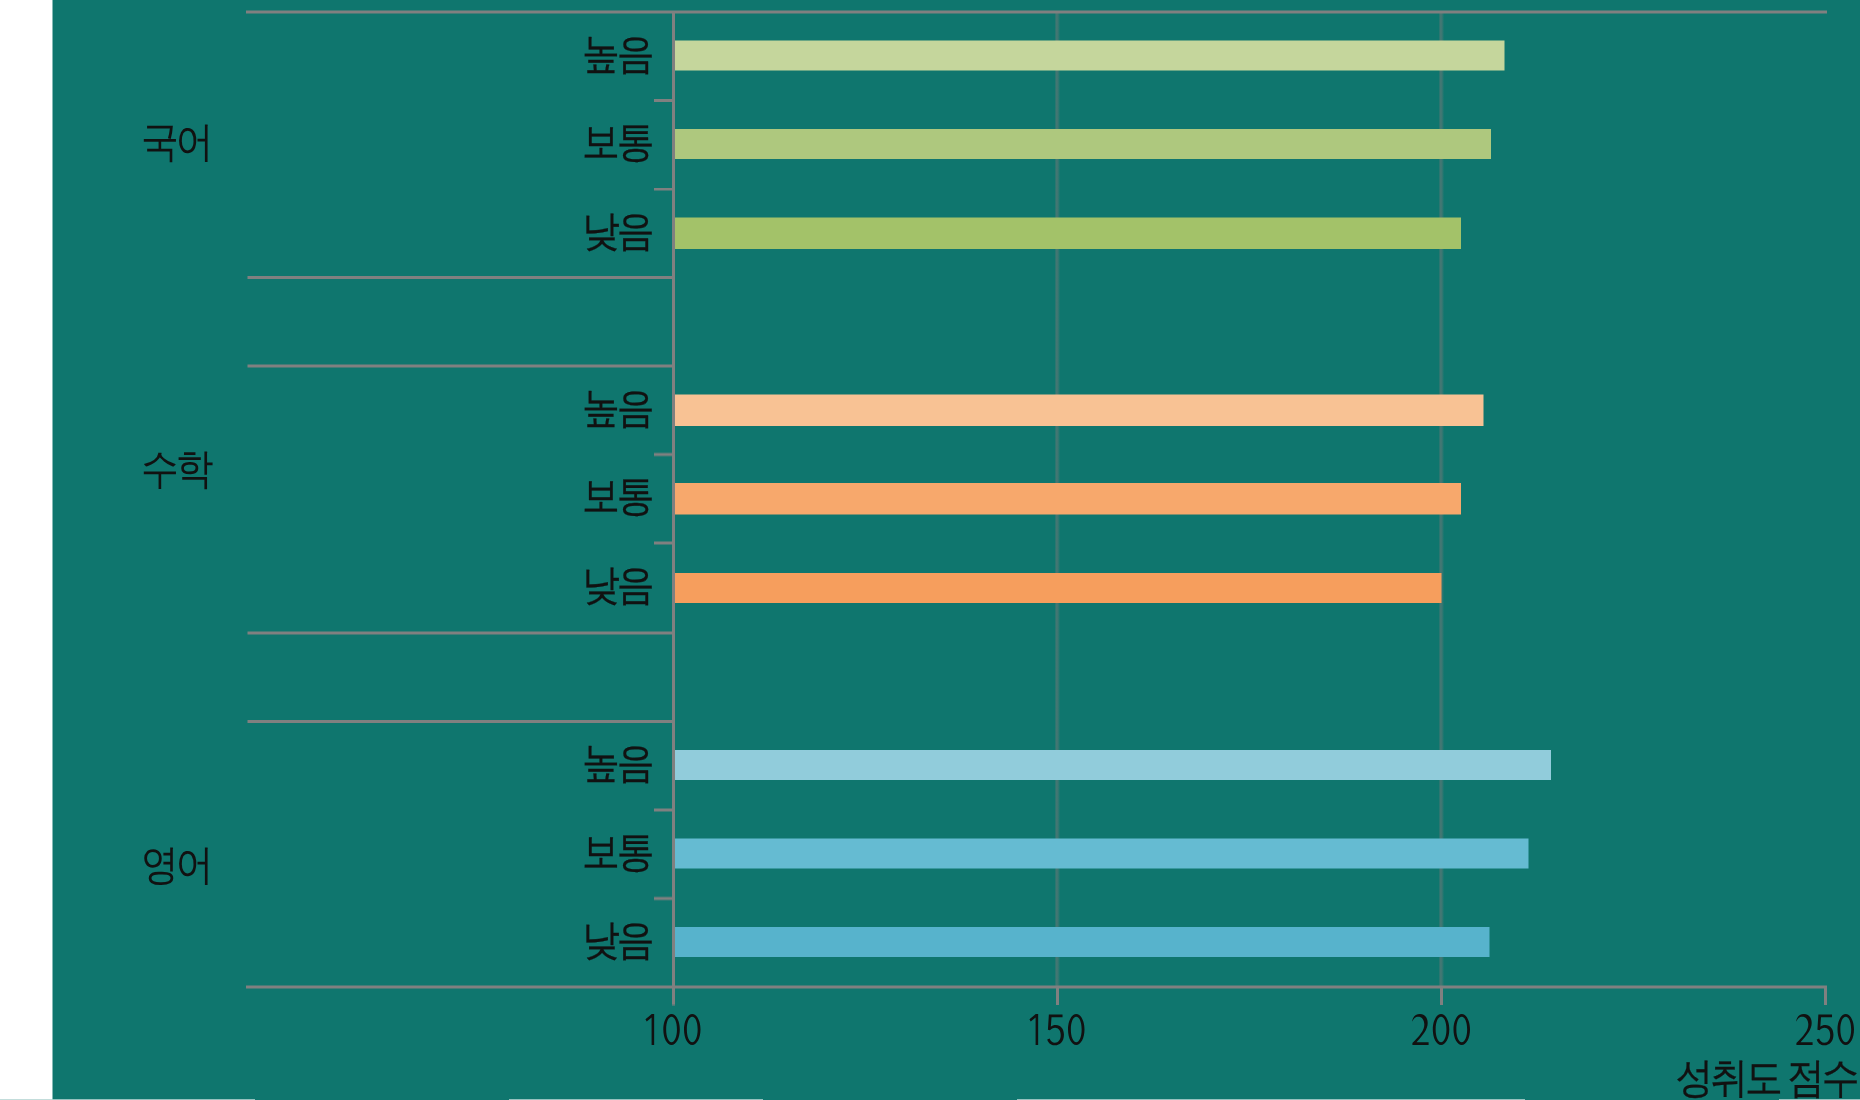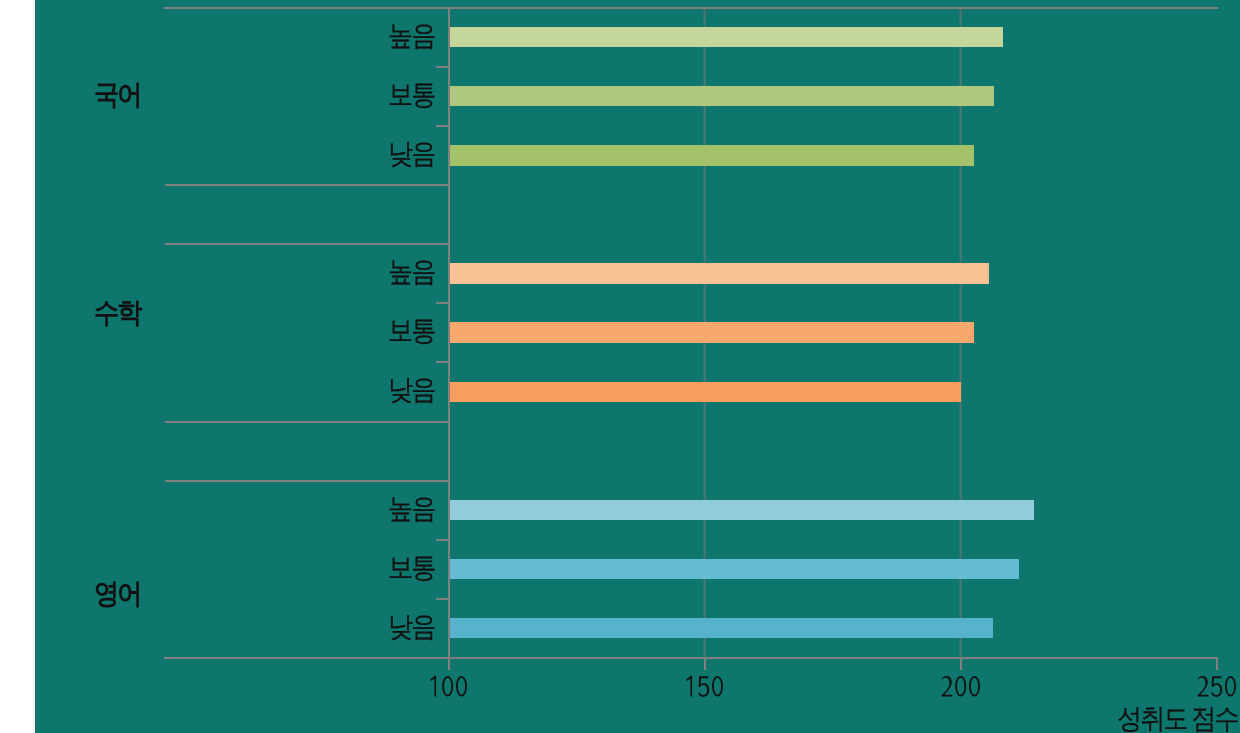--- a/index.html
+++ b/index.html
@@ -26,21 +26,21 @@
   .xtick-label{position:absolute;top:676px;height:21px;line-height:1;color:#111111;}
   .xtick-label > span{position:absolute;left:0;top:0;width:100%;height:100%;
       overflow:hidden;opacity:0;pointer-events:none;font-size:1px;}
   .xtick-label > svg{display:block;overflow:visible;}
 
   .klabel{position:absolute;line-height:1;white-space:nowrap;color:#111111;
           font-size:28px;will-change:transform;}
   .klabel > span{display:inline-block;transform:scaleX(0.90);transform-origin:left top;letter-spacing:-2.3px;}
   .sublabel{-webkit-text-stroke:0.18px #111111;}
   .axistitle{-webkit-text-stroke:0.18px #111111;}
-  .grouplabel{font-weight:700;left:59px;}
+  .grouplabel{font-weight:400;left:59px;}
   .axistitle{left:1082px;top:704.6px;}
 </style>
 </head>
 <body>
 
 <div id="chart">
 
   <svg width="0" height="0" style="position:absolute" aria-hidden="true">
       <defs>
     <path id="dg0" d="M 5.5 20.6 C 2.46 20.6 0 16.0 0 10.3 C 0 4.6 2.46 0 5.5 0 C 8.54 0 11 4.6 11 10.3 C 11 16.0 8.54 20.6 5.5 20.6 Z M 5.5 18.75 C 7.6 18.75 9.1 15.2 9.1 10.3 C 9.1 5.4 7.6 1.85 5.5 1.85 C 3.4 1.85 1.9 5.4 1.9 10.3 C 1.9 15.2 3.4 18.75 5.5 18.75 Z"></path>
@@ -130,17 +130,17 @@
   <div class="klabel sublabel" style="left: 353.3px; top: 139.995px;"><span>낮음</span></div>
   <div class="klabel sublabel" style="left: 353.3px; top: 258.232px;"><span>높음</span></div>
   <div class="klabel sublabel" style="left: 353.3px; top: 317.35px;"><span>보통</span></div>
   <div class="klabel sublabel" style="left: 353.3px; top: 376.468px;"><span>낮음</span></div>
   <div class="klabel sublabel" style="left: 353.3px; top: 494.705px;"><span>높음</span></div>
   <div class="klabel sublabel" style="left: 353.3px; top: 553.823px;"><span>보통</span></div>
   <div class="klabel sublabel" style="left: 353.3px; top: 612.941px;"><span>낮음</span></div>
 
   <div class="klabel grouplabel" style="top: 80.5773px;"><span>국어</span></div>
   <div class="klabel grouplabel" style="top: 299px;"><span>수학</span></div>
-  <div class="klabel grouplabel" style="top: 580px;"><span>영어</span></div>
+  <div class="klabel grouplabel" style="top: 563px;"><span>영어</span></div>
 
   <div class="klabel axistitle"><span>성취도 점수</span></div>
 
 </div>
 
 </body></html>

